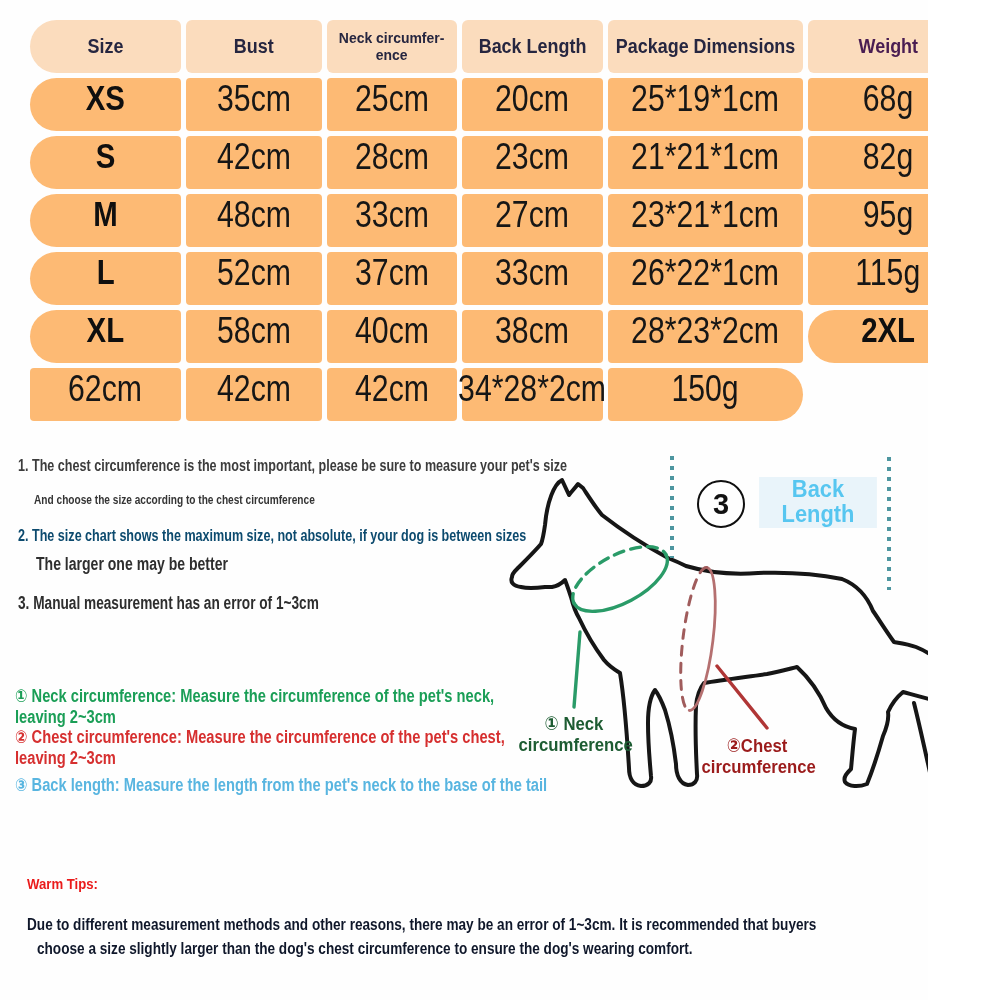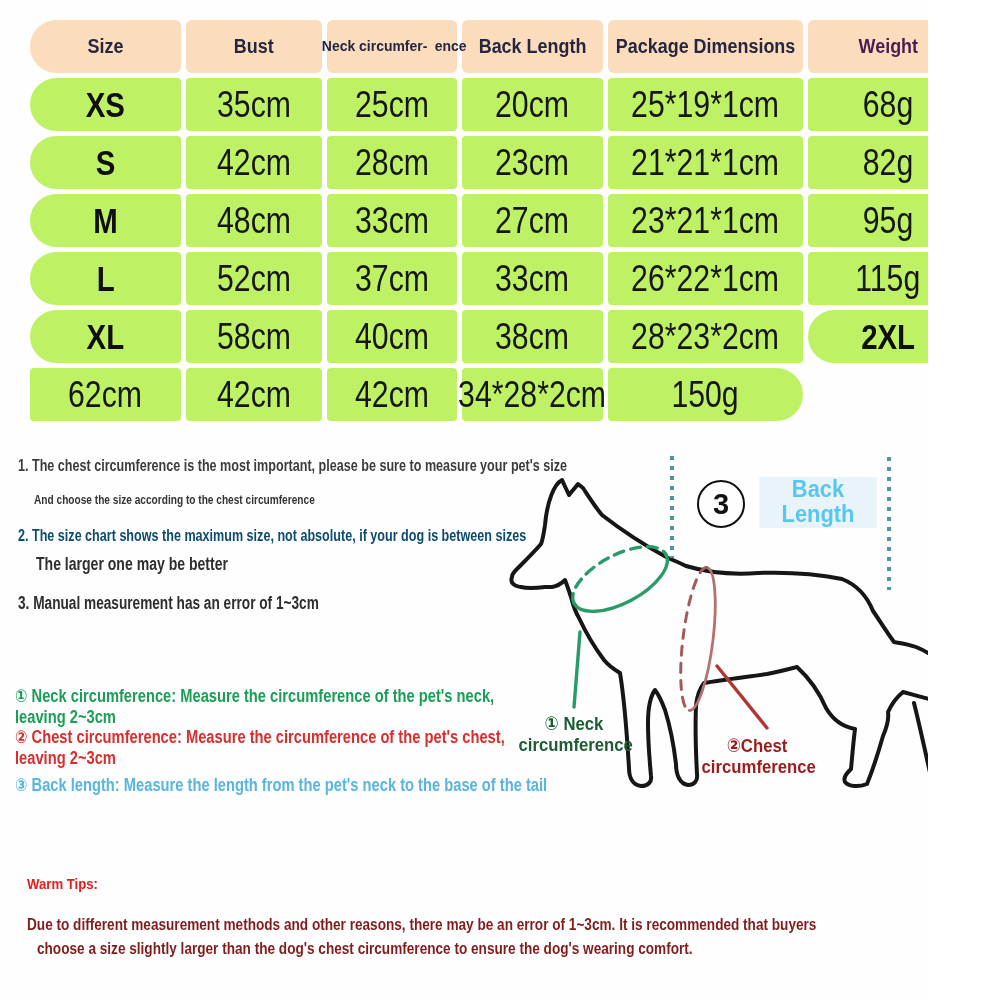--- a/index.html
+++ b/index.html
@@ -7,23 +7,23 @@
   .page{position:relative;width:928px;height:1000px;background:#fefefe;overflow:hidden;}
 
   
   .tbl{position:absolute;left:30px;top:20px;display:grid;
        grid-template-columns:151px 136px 130px 141px 195px 160px;
        grid-auto-rows:53px;column-gap:5px;row-gap:5px;}
   .th{background:#fbdcbd;border-radius:6px;display:flex;align-items:center;justify-content:center;
       color:#262640;font-weight:700;font-size:19.5px;text-align:center;}
   .th.first{border-radius:27px 6px 6px 27px;}
   .th.last{border-radius:6px 27px 27px 6px;}
-  .th .two{display:flex;flex-direction:row;line-height:1.08;font-size:15.5px;}
+  .th .two{display:flex;flex-direction:column;line-height:1.08;font-size:15.5px;}
   .th-weight{color:#4a1d52;}
-  .td{background:#bef264;border-radius:4px;display:flex;align-items:center;justify-content:center;
+  .td{background:#fdba74;border-radius:4px;display:flex;align-items:flex-start;justify-content:center;
       color:#161616;font-size:36px;}
   .td.first{border-radius:27px 4px 4px 27px;font-weight:700;font-size:35px;color:#0f0f0f;}
   .td.last{border-radius:4px 27px 27px 4px;}
 
   
   .sx{display:inline-block;white-space:nowrap;}
   .oc{transform-origin:center center;}
   .ol{transform-origin:left center;}
   .s74{transform:scaleX(.74);} .s75{transform:scaleX(.75);} .s78{transform:scaleX(.78);}
   .s84{transform:scaleX(.84);} .s85{transform:scaleX(.85);}
@@ -53,21 +53,21 @@
            font-size:29px;font-weight:700;color:#111;background:transparent;}
   .backlen{position:absolute;left:756px;top:477px;width:124px;min-height:50px;background:#e9f4fa;
            color:#57c6f0;font-size:23px;font-weight:700;text-align:center;line-height:1.1;
            display:flex;align-items:center;justify-content:center;transform:scaleX(.95);}
   .dlabel{position:absolute;width:126px;text-align:center;font-size:19px;font-weight:700;line-height:1.12;transform:scaleX(.88);}
   .dlabel.neck{left:511px;top:713px;color:#1d5c32;}
   .dlabel.chest{left:694px;top:735px;color:#9b1b1b;}
 
   
   .wt-title{position:absolute;left:27px;top:875px;font-size:15.5px;font-weight:700;color:#ea1b1b;}
-  .wt-line{position:absolute;left:27px;font-size:16px;font-weight:700;color:#7f1d1d;}
+  .wt-line{position:absolute;left:27px;font-size:16px;font-weight:700;color:#0f172a;}
   .wt1{top:916px;} .wt2{top:940px;margin-left:10px;}
 </style>
 </head>
 <body>
 
 <div class="page">
 
   <div class="tbl">
     <div class="th first">
         <span class="sx oc s92">Size</span>

